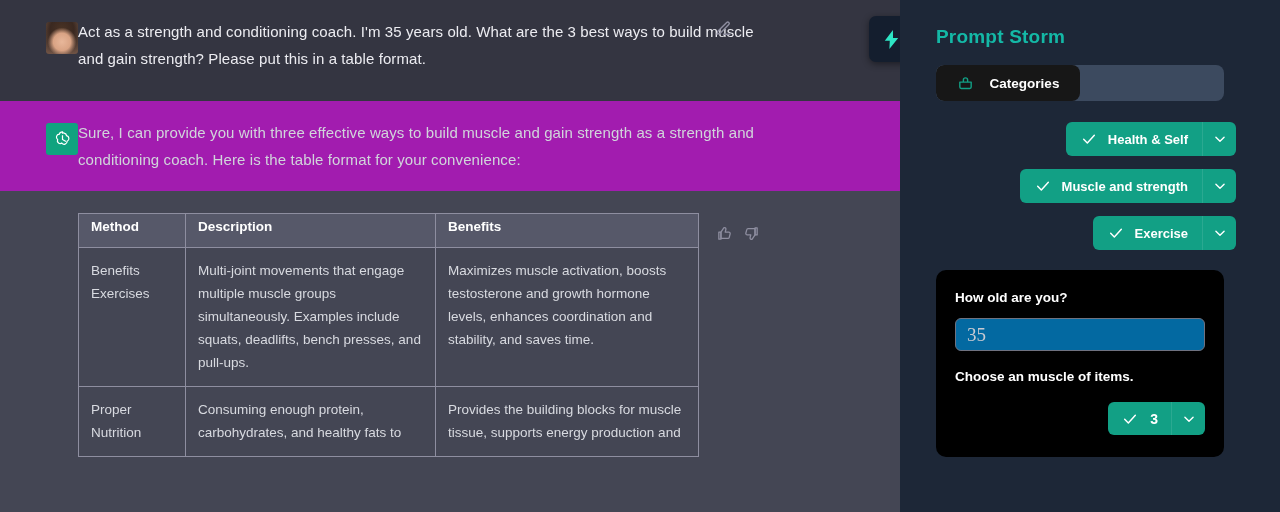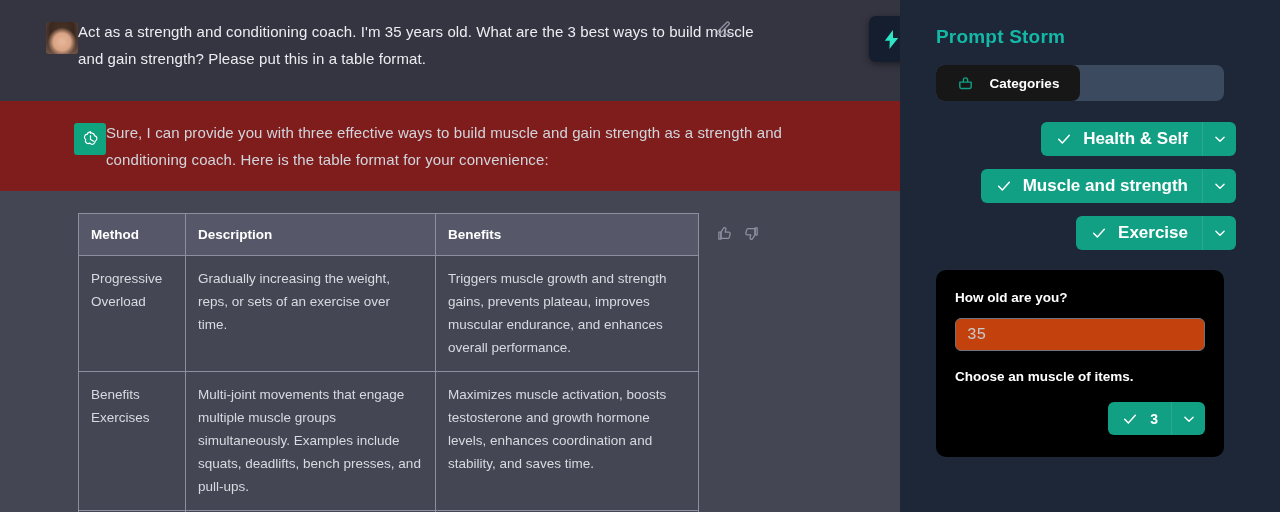--- a/index.html
+++ b/index.html
@@ -14,21 +14,21 @@
   
   .chat-col {
     position: relative;
     width: 900px; height: 512px;
     overflow: hidden;
     background: #444654;
   }
 
   .msg { display: flex; width: 900px; padding: 18px 0 18px 0; position: relative; }
   .msg.user { background: #343541; min-height: 101px; }
-  .msg.assistant { background: #7f1d1d; padding-left: 28px; }
+  .msg.assistant { background: #a21caf; }
 
   .avatar-wrap { width: 78px; display: flex; justify-content: flex-end; padding-top: 4px; }
   .avatar {
     width: 32px; height: 32px; border-radius: 3px;
     overflow: hidden; position: relative;
     background: #6b5a52;
   }
   
   .avatar.photo {
     background:
@@ -76,21 +76,21 @@
     vertical-align: top;
     padding: 11px 12px 12px 12px;
     font-size: 13.5px;
     line-height: 23px;
     color: #d8dae0;
   }
   table.md th {
     background: #565869;
     color: #ffffff;
     font-weight: bold;
-    padding-top: 9px; padding-bottom: 9px;
+    padding-top: 1px; padding-bottom: 9px;
   }
   table.md col.c0 { width: 107px; }
   table.md col.c1 { width: 250px; }
   table.md col.c2 { width: 263px; }
 
   
   .bolt-btn {
     position: absolute;
     left: 869px; top: 16px;
     width: 44px; height: 46px;
@@ -143,21 +143,21 @@
     color: #8896ab;
   }
 
   .cat-list { margin-top: 21px; display: flex; flex-direction: column; align-items: flex-end; gap: 13px; }
   .cat-btn {
     display: flex; align-items: center;
     height: 34px;
     background: #12a085;
     border-radius: 6px;
     color: #ffffff;
-    font-size: 17px;
+    font-size: 13px;
     font-weight: bold;
     cursor: pointer;
     overflow: hidden;
   }
   .cat-main { display: flex; align-items: center; gap: 11px; padding: 0 14px 0 15px; height: 34px; }
   .cat-caret {
     width: 34px; height: 34px;
     display: flex; align-items: center; justify-content: center;
     border-left: 1px solid rgba(255,255,255,.10);
   }
@@ -173,26 +173,26 @@
   }
   .qcard-holder { margin-top: 20px; }
   .q-label {
     color: #ffffff;
     font-size: 13.5px;
     font-weight: bold;
     margin-bottom: 13px;
   }
   .q-input {
     width: 100%; height: 33px;
-    background: #c2410c;
+    background: #0369a1;
     border: 1px solid #6f7280;
     border-radius: 6px;
     color: #c8cad2;
-    font-size: 16px;
-    font-family: Liberation Mono, monospace;
+    font-size: 19px;
+    font-family: Liberation Serif, serif;
     padding: 0 11px;
     outline: none;
   }
   .q-label2 { margin-top: 18px; margin-bottom: 0; }
   .amt-row { display: flex; justify-content: flex-end; margin-top: 18px; }
   .amt-btn {
     display: flex; align-items: center;
     height: 33px;
     background: #12a085;
     border-radius: 6px;
@@ -267,25 +267,20 @@
             <col class="c2">
           </colgroup>
         <thead>
           <tr>
             <th>Method</th>
             <th>Description</th>
             <th>Benefits</th>
           </tr>
         </thead>
         <tbody>
-          <tr>
-            <td>Progressive Overload</td>
-            <td>Gradually increasing the weight, reps, or sets of an exercise over time.</td>
-            <td>Triggers muscle growth and strength gains, prevents plateau, improves muscular endurance, and enhances overall performance.</td>
-          </tr>
           <tr>
             <td>Benefits Exercises</td>
             <td>Multi-joint movements that engage multiple muscle groups simultaneously. Examples include squats, deadlifts, bench presses, and pull-ups.</td>
             <td>Maximizes muscle activation, boosts testosterone and growth hormone levels, enhances coordination and stability, and saves time.</td>
           </tr>
           <tr>
             <td>Proper Nutrition</td>
             <td>Consuming enough protein, carbohydrates, and healthy fats to</td>
             <td>Provides the building blocks for muscle tissue, supports energy production and</td>
           </tr>

